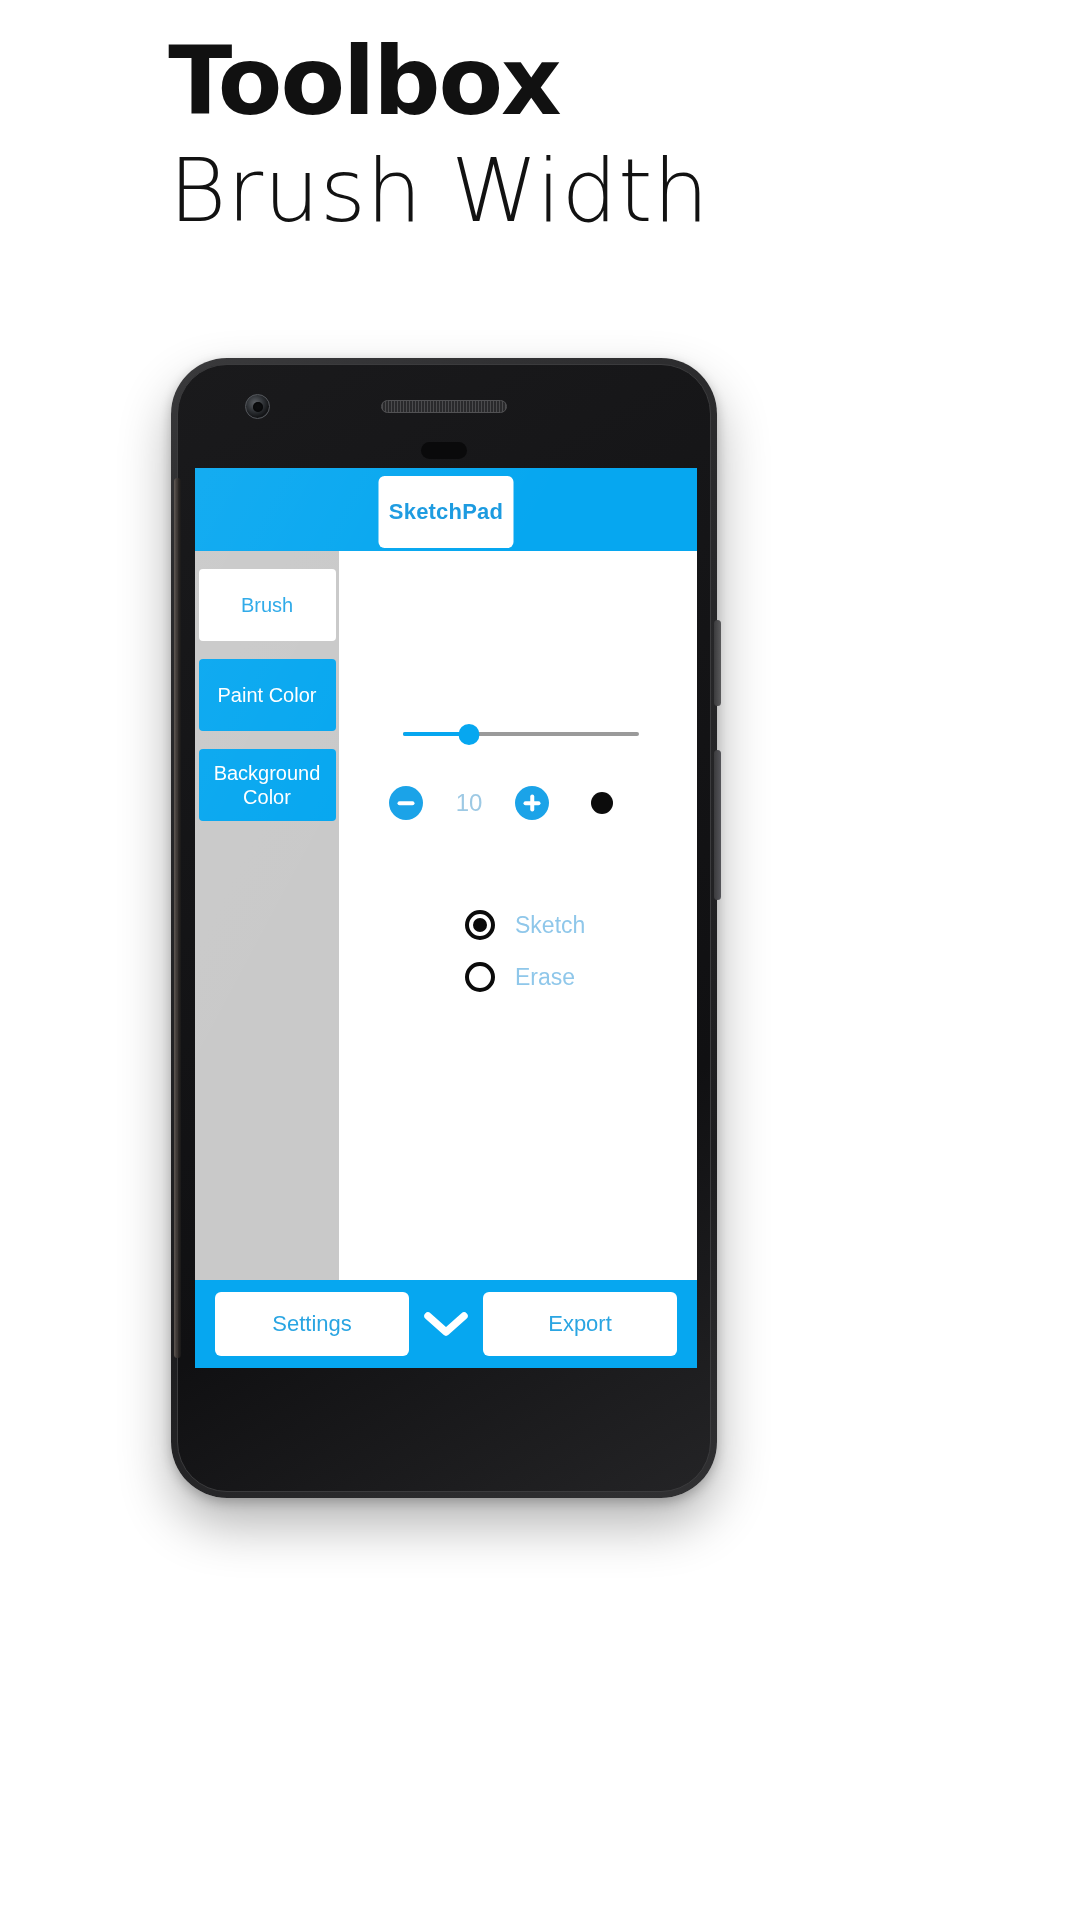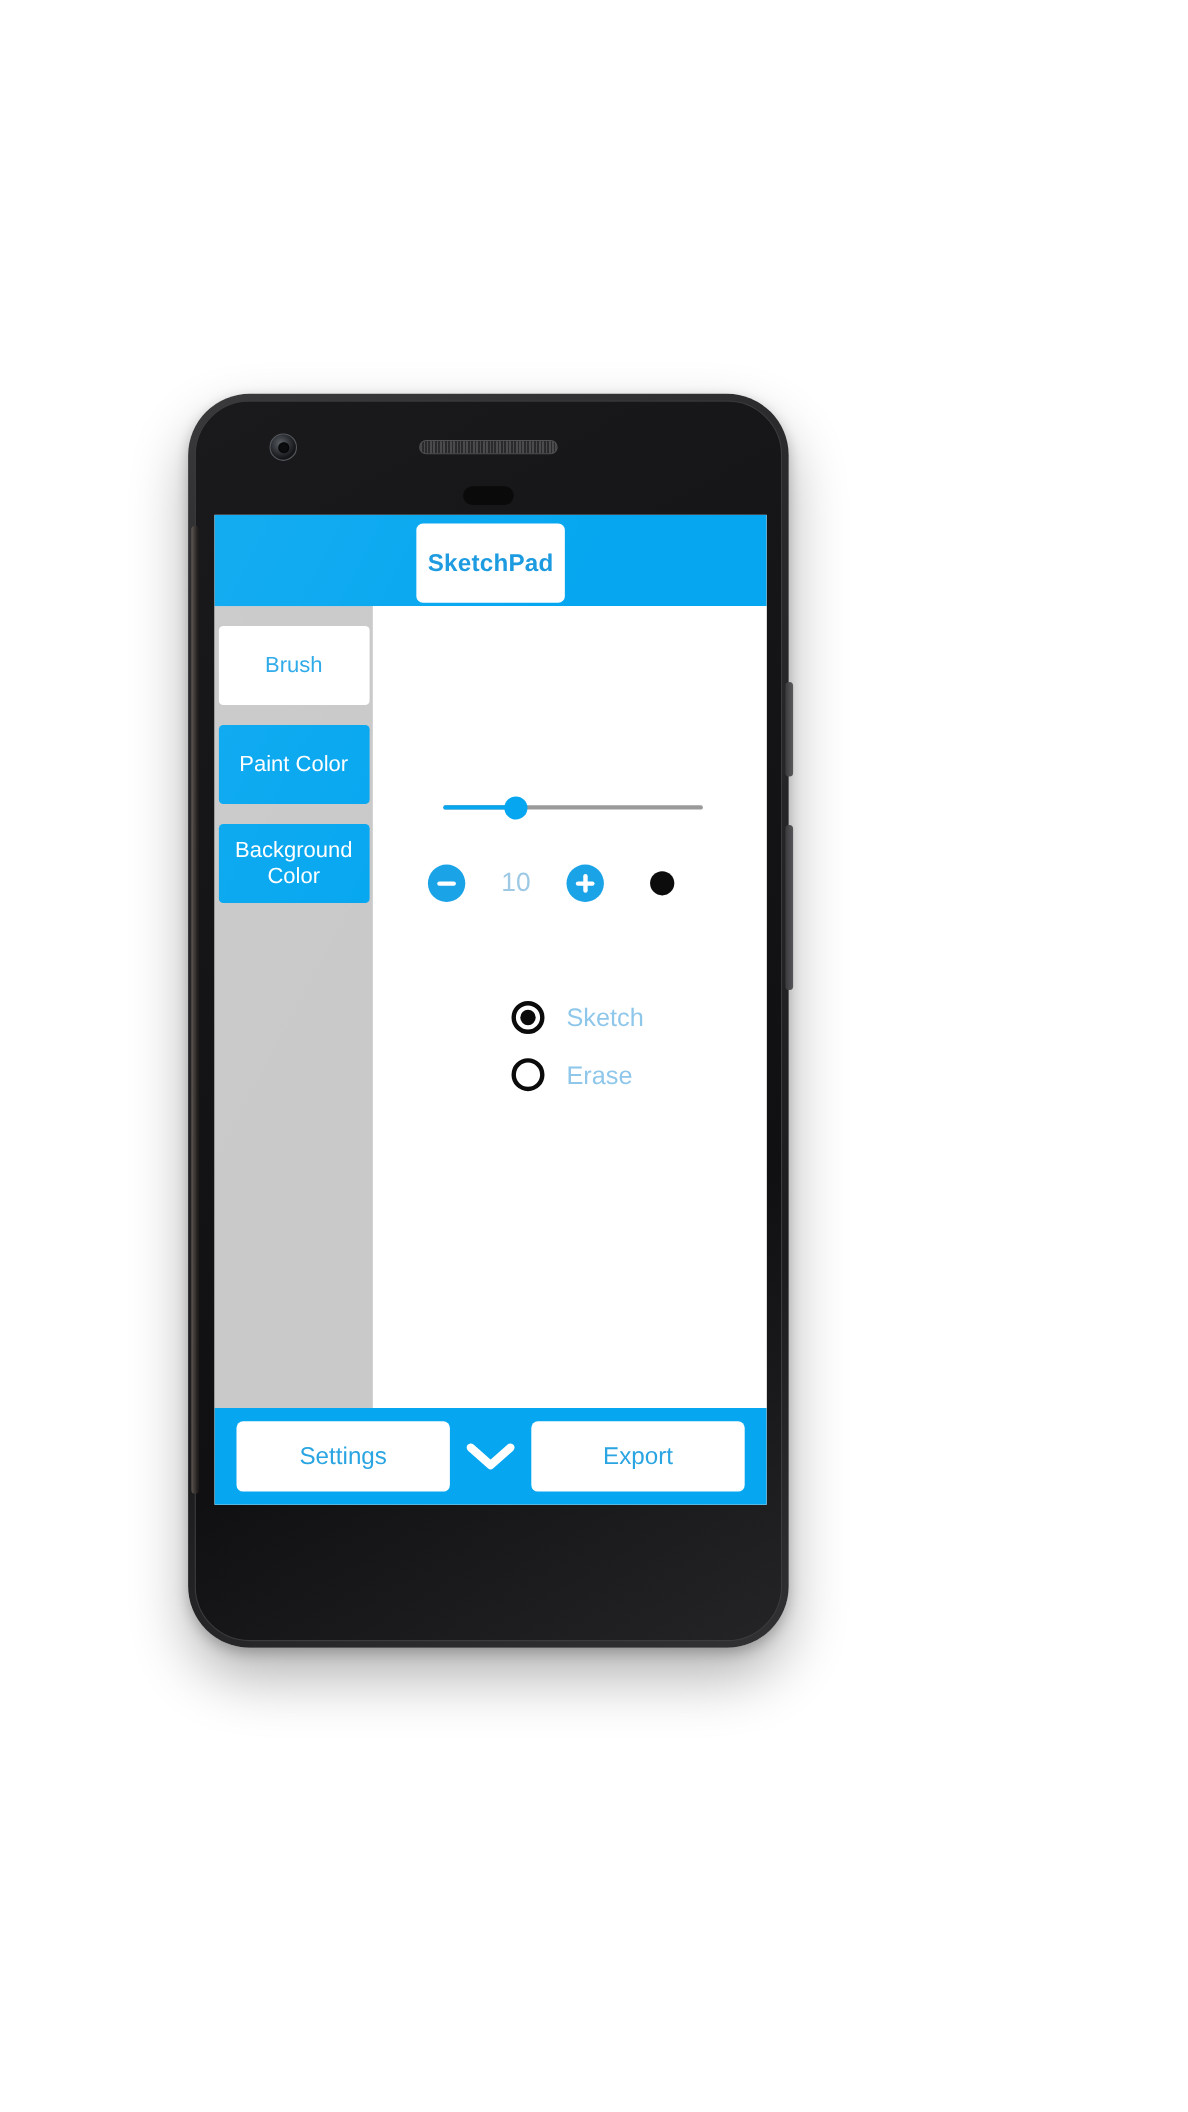--- a/index.html
+++ b/index.html
@@ -194,20 +194,24 @@
   .glare {
     position:absolute; inset:0; pointer-events:none;
     background:linear-gradient(118deg, rgba(255,255,255,0.06) 0%, rgba(255,255,255,0) 38%);
   }
 </style>
 </head>
 <body>
 
 <div class="page">
 
+  <div class="headline">
+    <div class="title-main">Toolbox</div>
+    <div class="title-sub">Brush Width</div>
+  </div>
 
   <div class="phone">
     <div class="phone-inner"></div>
     <div class="phone-edge"></div>
     <div class="btn-power"></div>
     <div class="btn-vol"></div>
 
     <div class="cam"></div>
     <div class="speaker"></div>
     <div class="sensor"></div>

